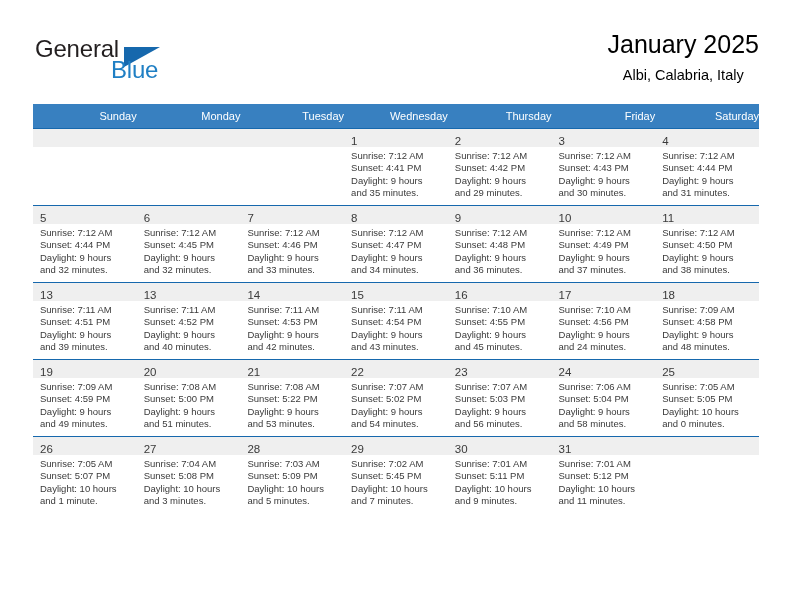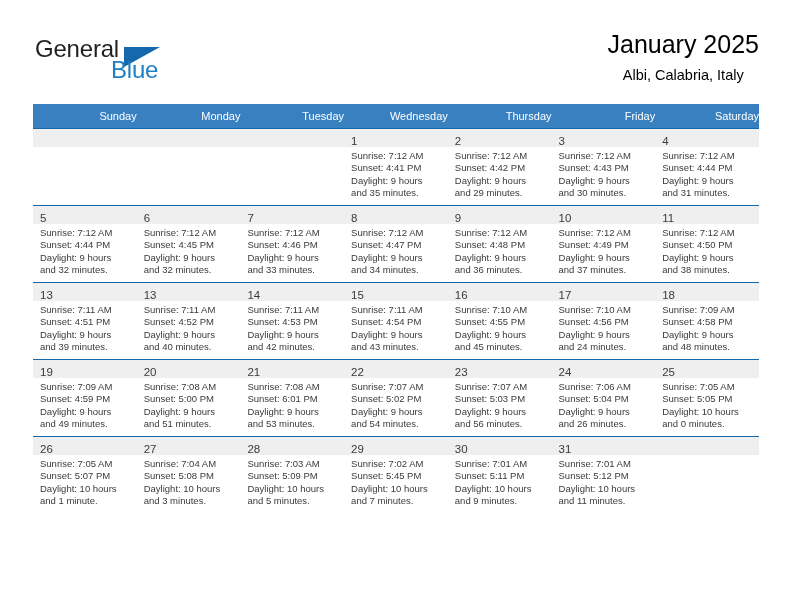--- a/index.html
+++ b/index.html
@@ -422,21 +422,21 @@
                 <div>Daylight: 9 hours</div>
                 <div>and 51 minutes.</div>
               </div>
             </div>
           </td>
           <td>
             <div class="daycell">
               <div class="daynum-band"><span class="daynum">21</span></div>
               <div class="details">
                 <div>Sunrise: 7:08 AM</div>
-                <div>Sunset: 6:01 PM</div>
+                <div>Sunset: 5:22 PM</div>
                 <div>Daylight: 9 hours</div>
                 <div>and 53 minutes.</div>
               </div>
             </div>
           </td>
           <td>
             <div class="daycell">
               <div class="daynum-band"><span class="daynum">22</span></div>
               <div class="details">
                 <div>Sunrise: 7:07 AM</div>
@@ -457,21 +457,21 @@
               </div>
             </div>
           </td>
           <td>
             <div class="daycell">
               <div class="daynum-band"><span class="daynum">24</span></div>
               <div class="details">
                 <div>Sunrise: 7:06 AM</div>
                 <div>Sunset: 5:04 PM</div>
                 <div>Daylight: 9 hours</div>
-                <div>and 26 minutes.</div>
+                <div>and 58 minutes.</div>
               </div>
             </div>
           </td>
           <td>
             <div class="daycell">
               <div class="daynum-band"><span class="daynum">25</span></div>
               <div class="details">
                 <div>Sunrise: 7:05 AM</div>
                 <div>Sunset: 5:05 PM</div>
                 <div>Daylight: 10 hours</div>

